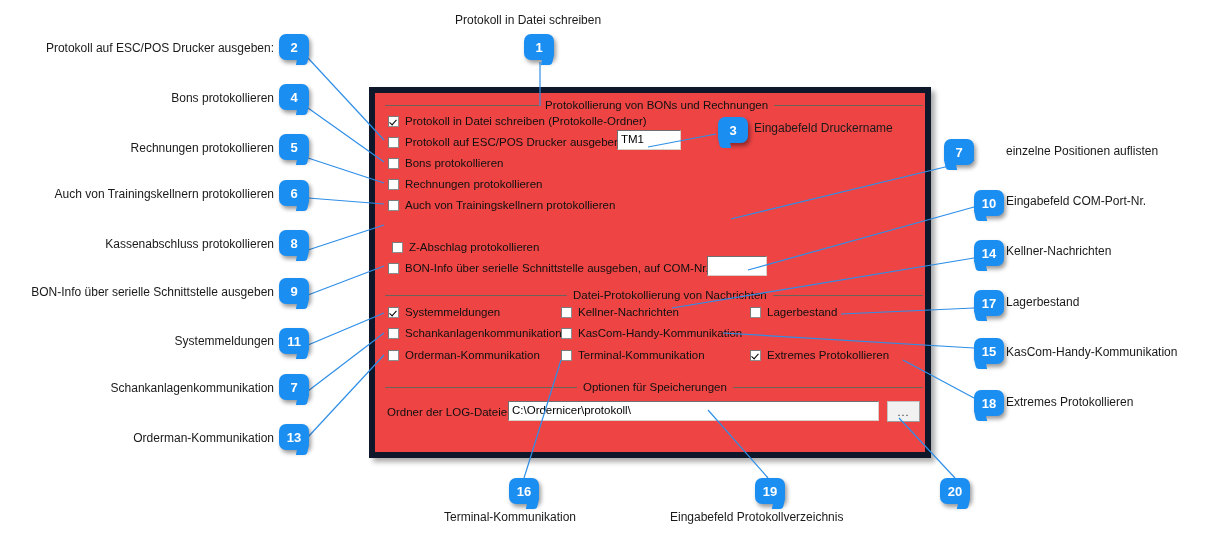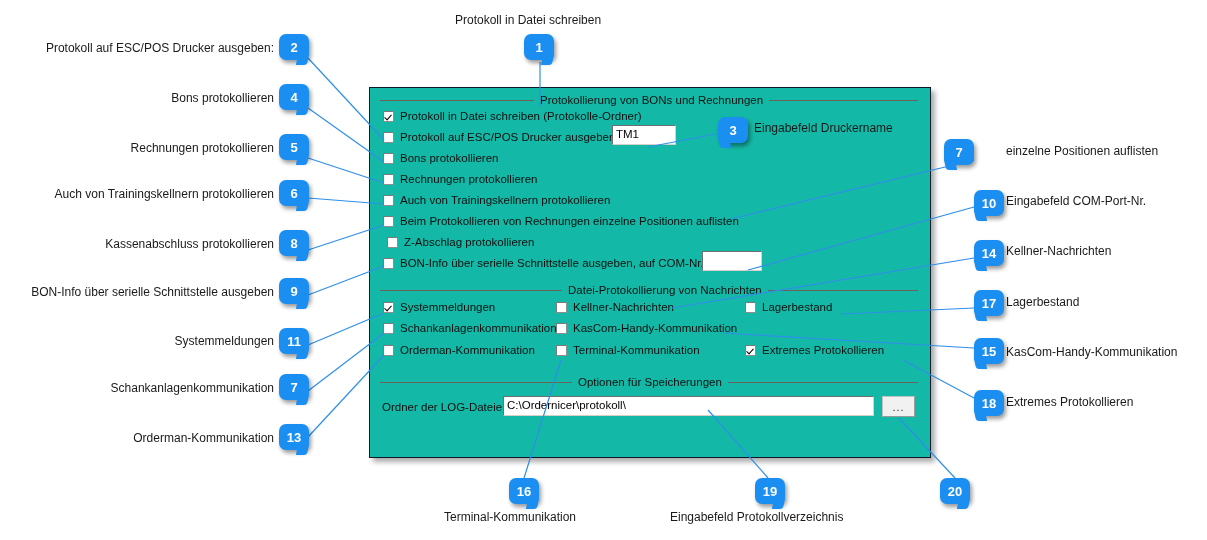--- a/index.html
+++ b/index.html
@@ -76,22 +76,22 @@
     text-align: right;
   }
 
   
   #dialog {
     position: absolute;
     left: 369px;
     top: 87px;
     width: 562px;
     height: 371px;
-    background: #14b8a6;
-    border: 1px solid #0f172a;
+    background: #ef4444;
+    border: 6px solid #0f172a;
     box-sizing: border-box;
     box-shadow: 4px 4px 5px rgba(0,0,0,0.33);
     z-index: 10;
     font-size: 11.5px;
     color: #101010;
   }
 
   .groupbox {
     position: absolute;
     left: 10px;
@@ -233,24 +233,20 @@
   <div class="cbrow" style="left:13px; top:83px;">
     <span class="cb"></span>
     <span class="cb-label">Rechnungen protokollieren</span>
   </div>
 
   <div class="cbrow" style="left:13px; top:104px;">
     <span class="cb"></span>
     <span class="cb-label">Auch von Trainingskellnern protokollieren</span>
   </div>
 
-  <div class="cbrow" style="left:13px; top:125px;">
-    <span class="cb"></span>
-    <span class="cb-label">Beim Protokollieren von Rechnungen einzelne Positionen auflisten</span>
-  </div>
 
   <div class="cbrow" style="left:17px; top:146px;">
     <span class="cb"></span>
     <span class="cb-label">Z-Abschlag protokollieren</span>
   </div>
 
   <div class="cbrow" style="left:13px; top:167px;">
     <span class="cb"></span>
     <span class="cb-label">BON-Info über serielle Schnittstelle ausgeben, auf COM-Nr.</span>
   </div>

